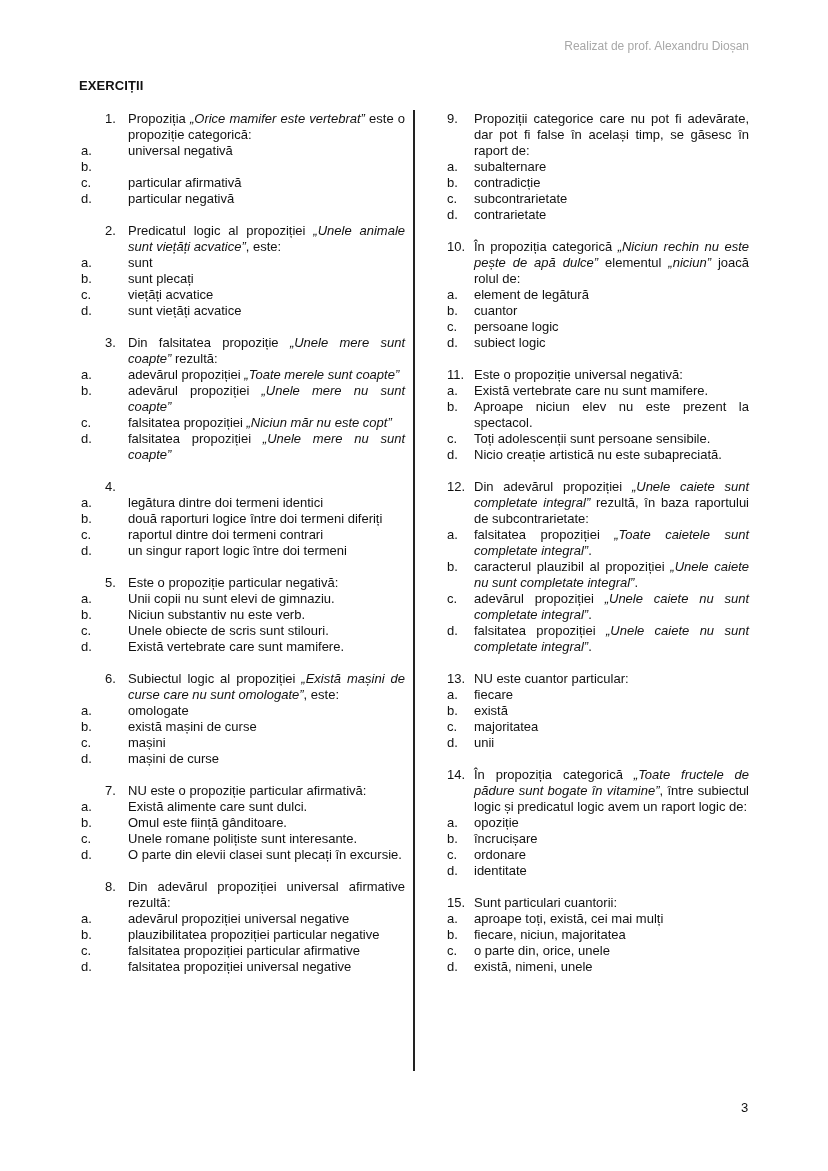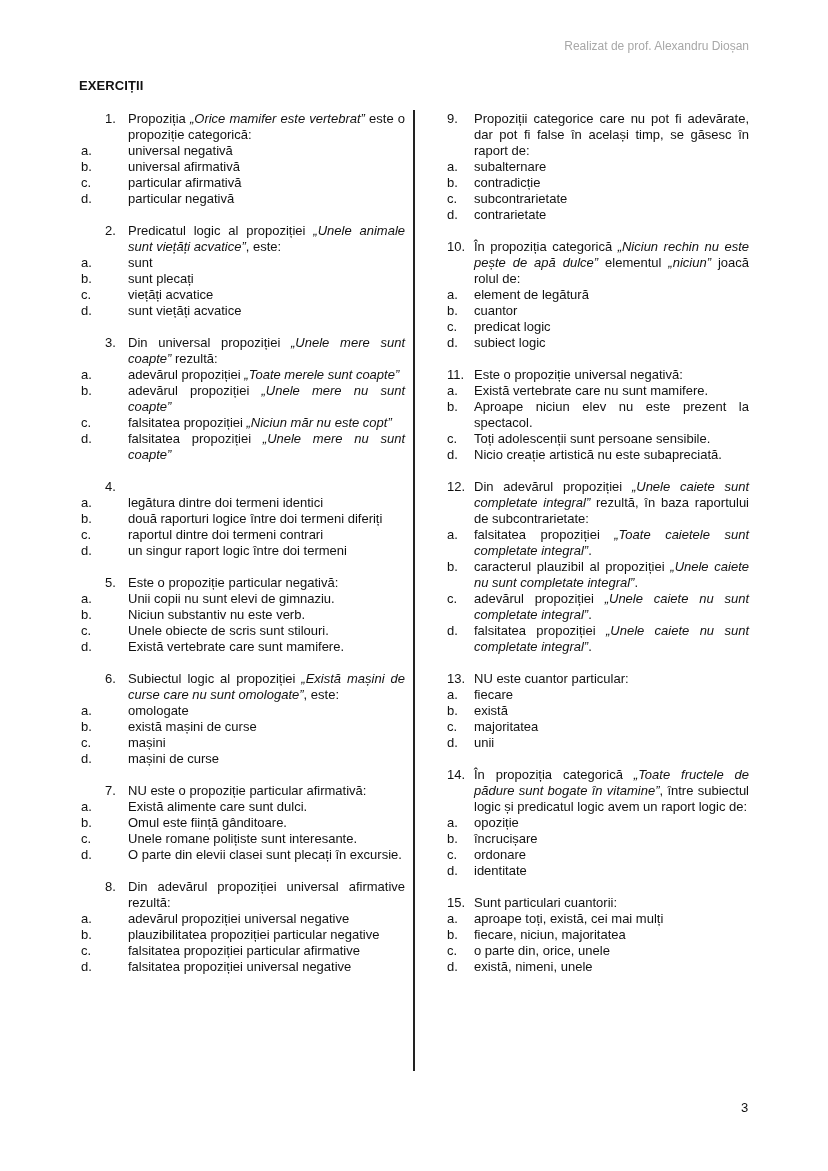--- a/index.html
+++ b/index.html
@@ -48,21 +48,20 @@
       <div class="q-stem">
         <span class="num">1.</span>
         <span class="text"><span>Propoziția </span><span class="it">„Orice mamifer este vertebrat”</span><span> este o propoziție categorică:</span></span>
       </div>
       <div class="opt">
         <span class="lbl">a.</span>
         <span class="text"><span>universal negativă</span></span>
       </div>
       <div class="opt">
         <span class="lbl">b.</span>
-        <span class="text"><span>universal afirmativă</span></span>
       </div>
       <div class="opt">
         <span class="lbl">c.</span>
         <span class="text"><span>particular afirmativă</span></span>
       </div>
       <div class="opt">
         <span class="lbl">d.</span>
         <span class="text"><span>particular negativă</span></span>
       </div>
     </div>
@@ -84,21 +83,21 @@
         <span class="text"><span>viețăți acvatice</span></span>
       </div>
       <div class="opt">
         <span class="lbl">d.</span>
         <span class="text"><span>sunt viețăți acvatice</span></span>
       </div>
     </div>
     <div class="q">
       <div class="q-stem">
         <span class="num">3.</span>
-        <span class="text"><span>Din universal propoziției </span><span class="it">„Unele mere sunt coapte”</span><span> rezultă:</span></span>
+        <span class="text"><span>Din falsitatea propoziție </span><span class="it">„Unele mere sunt coapte”</span><span> rezultă:</span></span>
       </div>
       <div class="opt">
         <span class="lbl">a.</span>
         <span class="text"><span>adevărul propoziției </span><span class="it">„Toate merele sunt coapte”</span></span>
       </div>
       <div class="opt">
         <span class="lbl">b.</span>
         <span class="text"><span>adevărul propoziției </span><span class="it">„Unele mere nu sunt coapte”</span></span>
       </div>
       <div class="opt">
@@ -251,21 +250,21 @@
       <div class="opt">
         <span class="lbl">a.</span>
         <span class="text"><span>element de legătură</span></span>
       </div>
       <div class="opt">
         <span class="lbl">b.</span>
         <span class="text"><span>cuantor</span></span>
       </div>
       <div class="opt">
         <span class="lbl">c.</span>
-        <span class="text"><span>predicat logic</span></span>
+        <span class="text"><span>persoane logic</span></span>
       </div>
       <div class="opt">
         <span class="lbl">d.</span>
         <span class="text"><span>subiect logic</span></span>
       </div>
     </div>
     <div class="q">
       <div class="q-stem">
         <span class="num">11.</span>
         <span class="text"><span>Este o propoziție universal negativă:</span></span>

